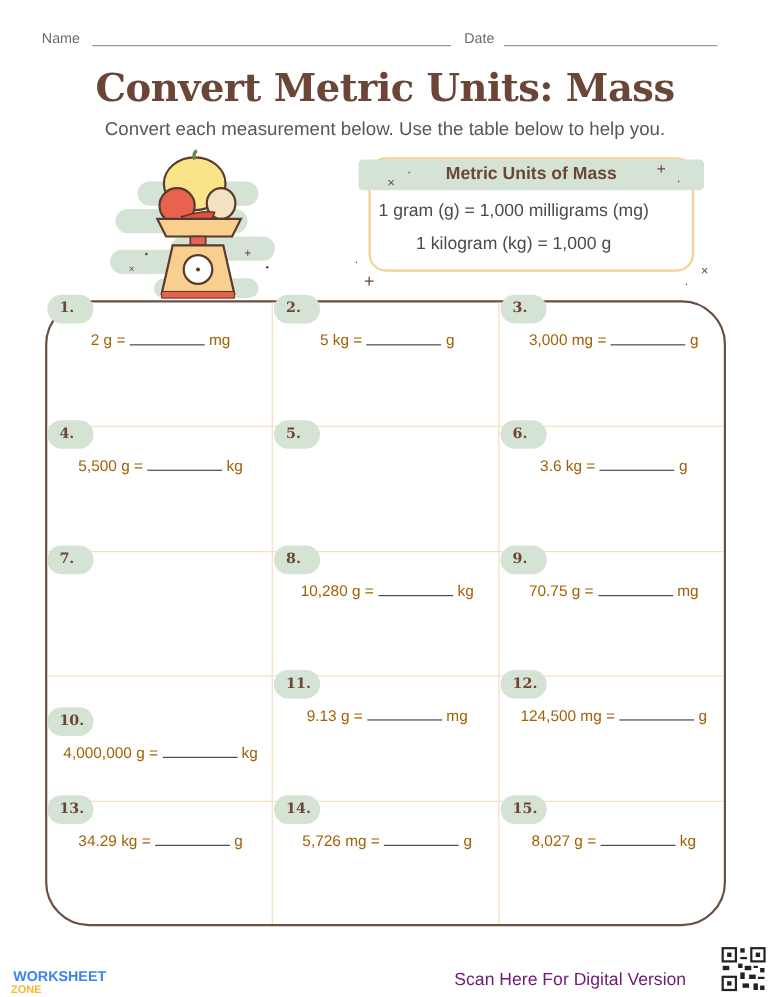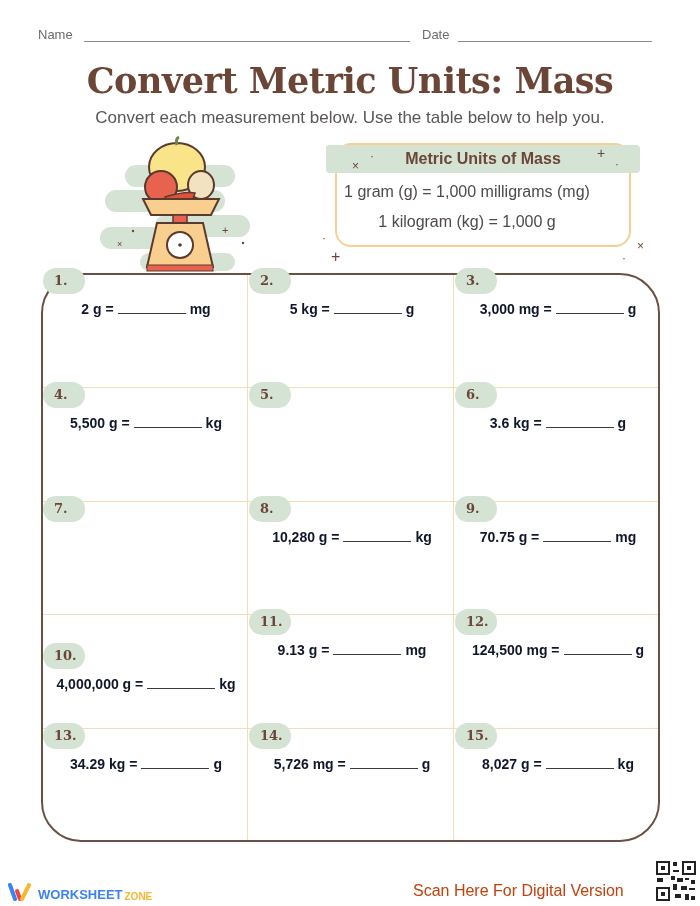--- a/index.html
+++ b/index.html
@@ -26,28 +26,28 @@
 
   .grid { position: absolute; left: 41px; top: 273px; width: 619px; height: 569px;
     border: 2px solid #6b4f42; border-radius: 40px; }
   .vline { position: absolute; top: 275px; width: 1px; height: 565px; background: #f6dcb4; }
   .hline { position: absolute; left: 43px; width: 615px; height: 1px; background: #f6dcb4; }
 
   .cell { position: absolute; width: 206px; height: 114px; }
   .badge { position: absolute; left: 0; top: -6px; width: 42px; height: 26px; background: #d4e3d4;
     border-radius: 13px; font-family: "DejaVu Serif", serif; font-weight: bold; font-size: 13px;
     color: #6b4637; padding-left: 11px; line-height: 26px; }
-  .problem { position: absolute; top: 27px; left: 0; width: 206px; text-align: center; font-size: 14px; color: #0f172a; white-space: nowrap; font-weight: bold; }
+  .problem { position: absolute; top: 27px; left: 0; width: 206px; text-align: center; font-size: 14px; color: #a16207; white-space: nowrap; }
   .blank { display: inline-block; width: 68px; border-bottom: 1px solid #3e3a39; margin: 0 4px; height: 12px; vertical-align: baseline; }
 
-  .footer-logo { position: absolute; left: 8px; top: 880px; height: 22px; display: flex; align-items: flex-end; }
+  .footer-logo { position: absolute; left: 8px; top: 880px; height: 22px; display: flex; align-items: flex-start; flex-direction: column; }
   .logo-w { width: 26px; height: 20px; }
   .logo-text1 { font-size: 13px; font-weight: bold; color: #3b82f6; margin-left: 4px; }
   .logo-text2 { font-size: 10px; font-weight: bold; color: #f7b731; margin-left: 2px; }
-  .scan-text { position: absolute; left: 413px; top: 882px; font-size: 16px; color: #c2410c; }
+  .scan-text { position: absolute; left: 413px; top: 882px; font-size: 16px; color: #701a75; }
   .qr { position: absolute; left: 655px; top: 860px; width: 42px; height: 42px; }
 </style>
 </head>
 <body>
 
 <div class="name-date">
   <span class="nd-label" style="left:0">Name</span>
   <span class="nd-line" style="left:46px;width:326px"></span>
   <span class="nd-label" style="left:384px">Date</span>
   <span class="nd-line" style="left:420px;width:194px"></span>

